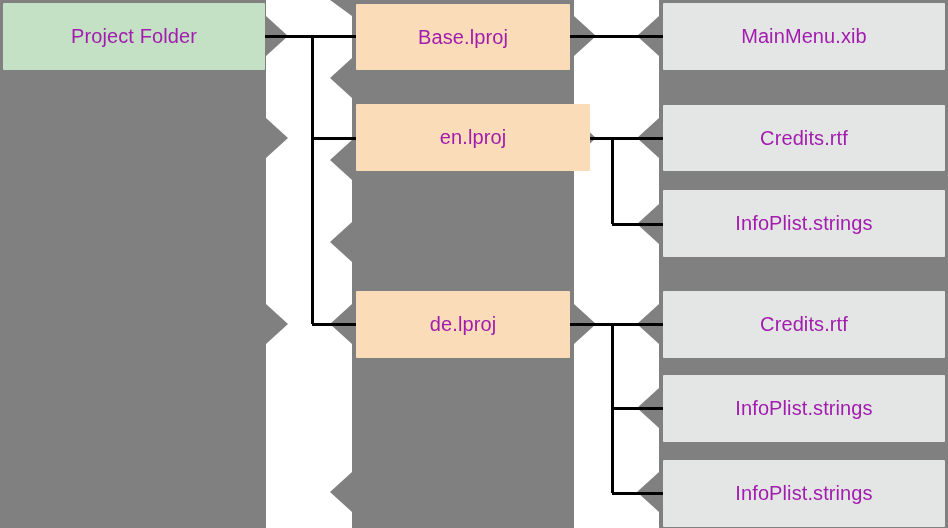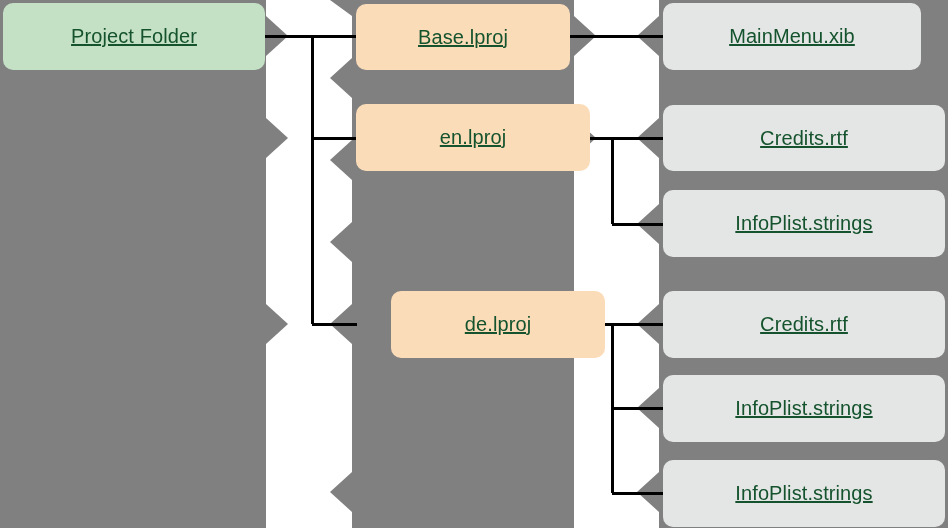--- a/index.html
+++ b/index.html
@@ -12,27 +12,26 @@
   }
   #stage{position:absolute;left:0;top:0;width:948px;height:528px;}
   #art{position:absolute;left:0;top:0;}
 
   .node{
     position:absolute;
     box-sizing:border-box;
     display:flex;
     align-items:center;
     justify-content:center;
-    border-radius:10px;
+    border-radius:1px;
     font-size:20px;
-    color:#14532d;
+    color:#a21caf;
     letter-spacing:.1px;
     white-space:nowrap;
     z-index:5;
-    text-decoration:underline;
   }
   .node.green{background:#c4e0c5;}
   .node.orange{background:#fbdcb8;justify-content:center;}
   .node.grey{background:#e4e6e5;}
   .node-label{pointer-events:none;}
 </style>
 </head>
 <body>
 
 <div id="stage">
@@ -98,25 +97,25 @@
   </div>
 
   <div class="node orange" style="left:356px;top:4px;width:214px;height:66px;">
     <span class="node-label">Base.lproj</span>
   </div>
 
   <div class="node orange" style="left:356px;top:104px;width:234px;height:67px;">
     <span class="node-label">en.lproj</span>
   </div>
 
-  <div class="node orange" style="left:356px;top:291px;width:214px;height:67px;margin-left:35px;">
+  <div class="node orange" style="left:356px;top:291px;width:214px;height:67px;">
     <span class="node-label">de.lproj</span>
   </div>
 
-  <div class="node grey" style="left:663px;top:3px;width:258px;height:67px;">
+  <div class="node grey" style="left:663px;top:3px;width:282px;height:67px;">
     <span class="node-label">MainMenu.xib</span>
   </div>
 
   <div class="node grey" style="left:663px;top:105px;width:282px;height:66px;">
     <span class="node-label">Credits.rtf</span>
   </div>
 
   <div class="node grey" style="left:663px;top:190px;width:282px;height:67px;">
     <span class="node-label">InfoPlist.strings</span>
   </div>

